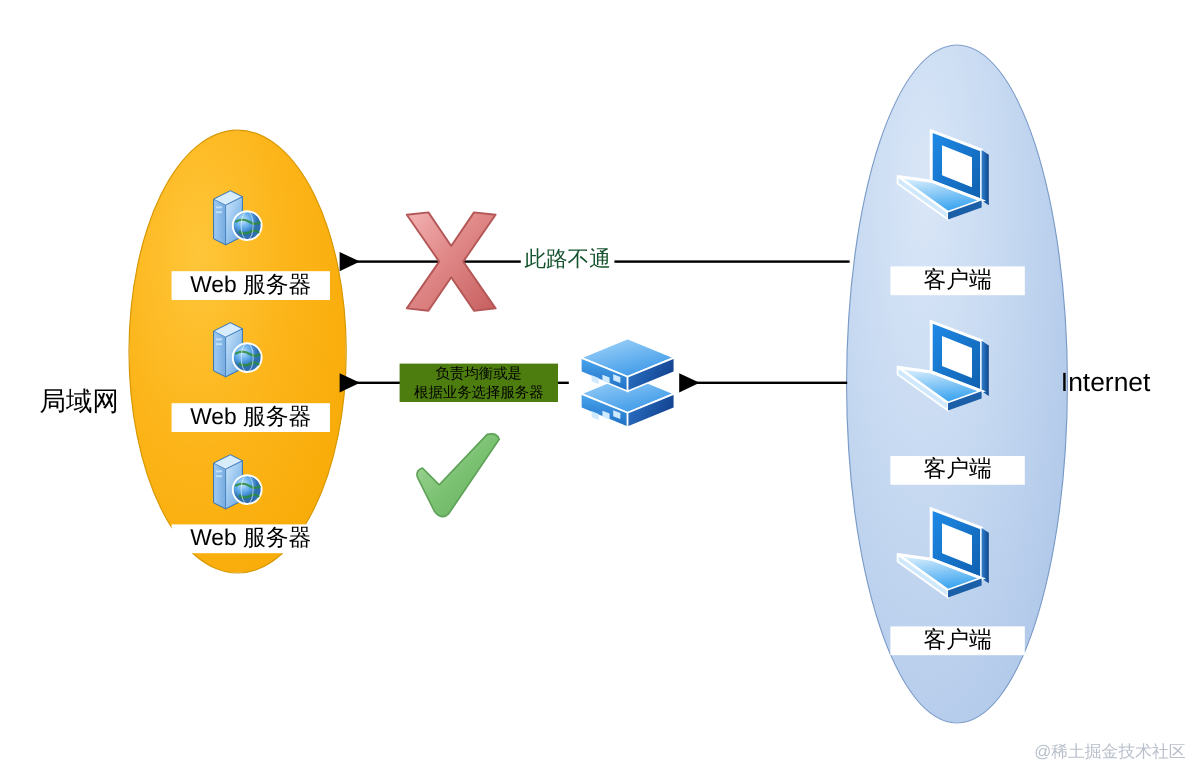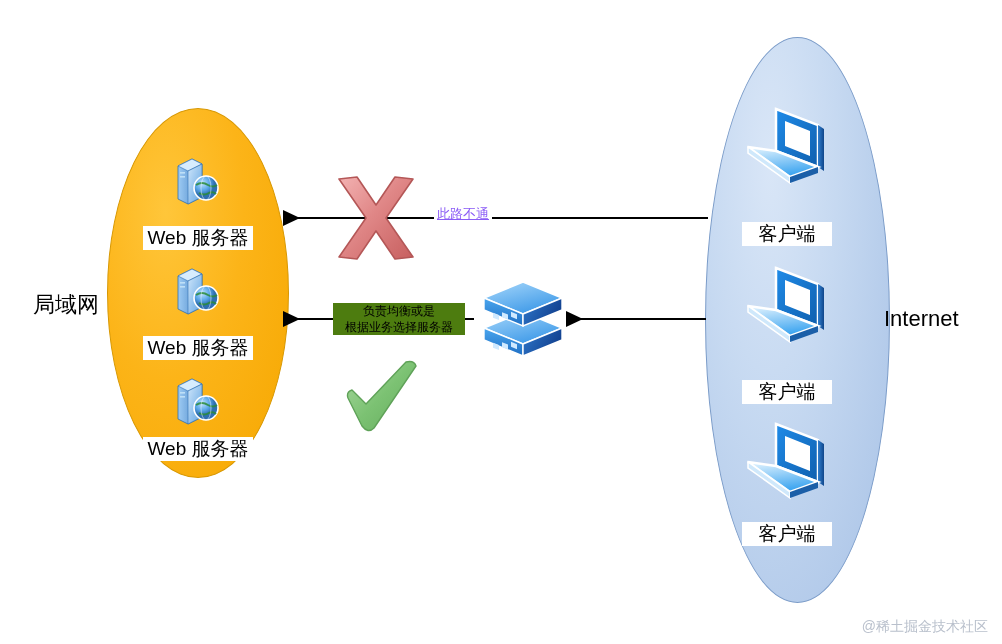--- a/index.html
+++ b/index.html
@@ -37,21 +37,21 @@
 
   
   .node-label{
     position:absolute;
     background:#ffffff;
     color:#000;
     white-space:nowrap;
     line-height:1.15;
     text-align:center;
     font-size:19px;
-    padding:1px 3px;
+    padding:1px 14px;
   }
   .zone-label{
     position:absolute;
     font-size:22px;
     color:#000;
     white-space:nowrap;
   }
 
   
   .server-icon{position:absolute;width:54px;height:54px;}
@@ -69,26 +69,25 @@
     width:0;height:0;
     border-top:8px solid transparent;
     border-bottom:8px solid transparent;
     border-right:17px solid #000;
   }
 
   
   .edge-label{
     position:absolute;
     background:#ffffff;
-    font-size:13px;
-    white-space:nowrap;
-    color:#8b5cf6;
+    font-size:18px;
+    white-space:nowrap;
+    color:#14532d;
     padding:0 3px;
     line-height:1.2;
-    text-decoration:underline;
   }
   .edge-label-small{
     position:absolute;
     background:#4d7c0f;
     font-size:12px;
     white-space:nowrap;
     color:#000;
     text-align:center;
     line-height:1.35;
     padding:0 2px;
@@ -106,21 +105,21 @@
   .mark-x{position:absolute;width:86px;height:86px;}
   .mark-check{position:absolute;width:80px;height:74px;}
 </style>
 </head>
 <body>
 
 <div id="stage">
 
   <div class="zone" id="lan-zone"></div>
 
-  <div class="zone-label" style="left:33px; top:290px;text-align:center;">局域网</div>
+  <div class="zone-label" style="left:33px; top:320px;text-align:center;">局域网</div>
 
   <svg class="server-icon" style="left:168px; top:152px;" viewBox="0 0 54 54">
     <defs>
       <linearGradient id="svrA" x1="0" y1="0" x2="1" y2="1">
         <stop offset="0%" stop-color="#cfe6fb"></stop>
           <stop offset="100%" stop-color="#5ea2e0"></stop>
       </linearGradient>
       <linearGradient id="svrB" x1="0" y1="0" x2="1" y2="0">
         <stop offset="0%" stop-color="#9ecbf3"></stop>
           <stop offset="100%" stop-color="#3f7fc4"></stop>

